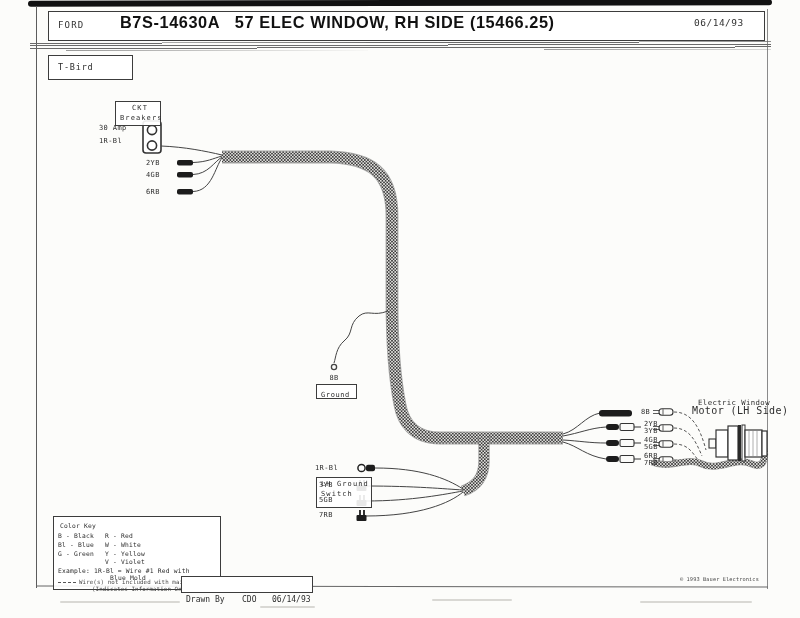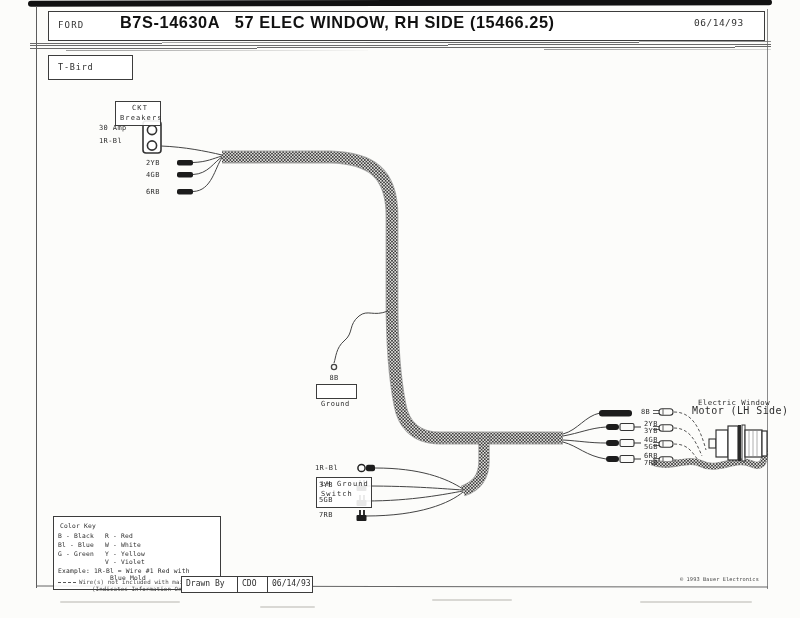--- a/index.html
+++ b/index.html
@@ -14,21 +14,21 @@
   .obox .bl{display:block;font:7px "DejaVu Sans Mono",monospace;letter-spacing:1.1px;color:#2d2d2d;margin:2px 0 0 4px;white-space:pre;}
   #hdr-title{position:absolute;left:120px;top:13px;font:700 17px "Liberation Sans",sans-serif;letter-spacing:.6px;color:#111;white-space:pre;transform:scaleX(.96);transform-origin:left;}
   #hdr-brand{position:absolute;left:58px;top:20px;font:9px "DejaVu Sans Mono",monospace;letter-spacing:1.2px;color:#333;}
   #hdr-date{position:absolute;left:694px;top:17px;font:9.5px "DejaVu Sans Mono",monospace;letter-spacing:.5px;color:#333;}
   .scanline{position:absolute;background:#111;}
   .smudge{position:absolute;background:#d9d8d4;border-radius:2px;}
   #sepband{position:absolute;left:30px;top:42px;width:741px;height:8px;
     background:repeating-linear-gradient(to bottom,#6a6a6a 0 1px,transparent 1px 2.6px);
     transform:rotate(-.12deg);}
   #titleblock{position:absolute;left:181px;top:576px;width:132px;height:17px;border:1.3px solid #3c3c3c;background:#fff;display:flex;box-sizing:border-box;z-index:5;}
-  #titleblock div{font:8px "DejaVu Sans Mono",monospace;color:#2d2d2d;line-height:14px;padding-left:4px;white-space:pre;box-sizing:border-box;}
+  #titleblock div{font:8px "DejaVu Sans Mono",monospace;color:#2d2d2d;line-height:14px;padding-left:4px;white-space:pre;box-sizing:border-box;margin-top:16px;}
   #tb-label{width:56px;border-right:1.2px solid #3c3c3c;}
   #tb-init{width:30px;border-right:1.2px solid #3c3c3c;}
   #tb-date{flex:1;}
   svg{position:absolute;left:0;top:0;}
   .dash{position:absolute;border-top:1px dashed #555;width:18px;}
 </style>
 </head>
 <body>
 
 <div id="page">
@@ -188,21 +188,21 @@
   <div class="lbl r" style="left:99px;top:124px;width:35px;">30 Amp</div>
   <div class="lbl r" style="left:99px;top:137px;width:38px;">1R-Bl</div>
 
 
   <div class="lbl r" style="left:146px;top:158.5px;width:26px;">2YB</div>
   <div class="lbl r" style="left:146px;top:170.5px;width:26px;">4GB</div>
   <div class="lbl r" style="left:146px;top:187.5px;width:26px;">6RB</div>
 
   <div class="lbl c" style="left:324px;top:374px;width:20px;">8B</div>
   <div class="obox" style="left:316px;top:384px;width:41px;height:15px;">
-    <span class="bl" style="letter-spacing:.6px;margin-top:15px;">Ground</span>
+    <span class="bl" style="letter-spacing:.6px;margin-top:6px;">Ground</span>
   </div>
 
   <div class="obox" style="left:316px;top:477px;width:56px;height:31px;">
     <span class="bl">LH Ground</span>
     <span class="bl">Switch</span>
   </div>
   <div class="lbl r" style="left:315px;top:463.5px;width:38px;">1R-Bl</div>
   <div class="lbl r" style="left:319px;top:481px;width:34px;">3YB</div>
   <div class="lbl r" style="left:319px;top:496px;width:34px;">5GB</div>
   <div class="lbl r" style="left:319px;top:511px;width:34px;">7RB</div>

